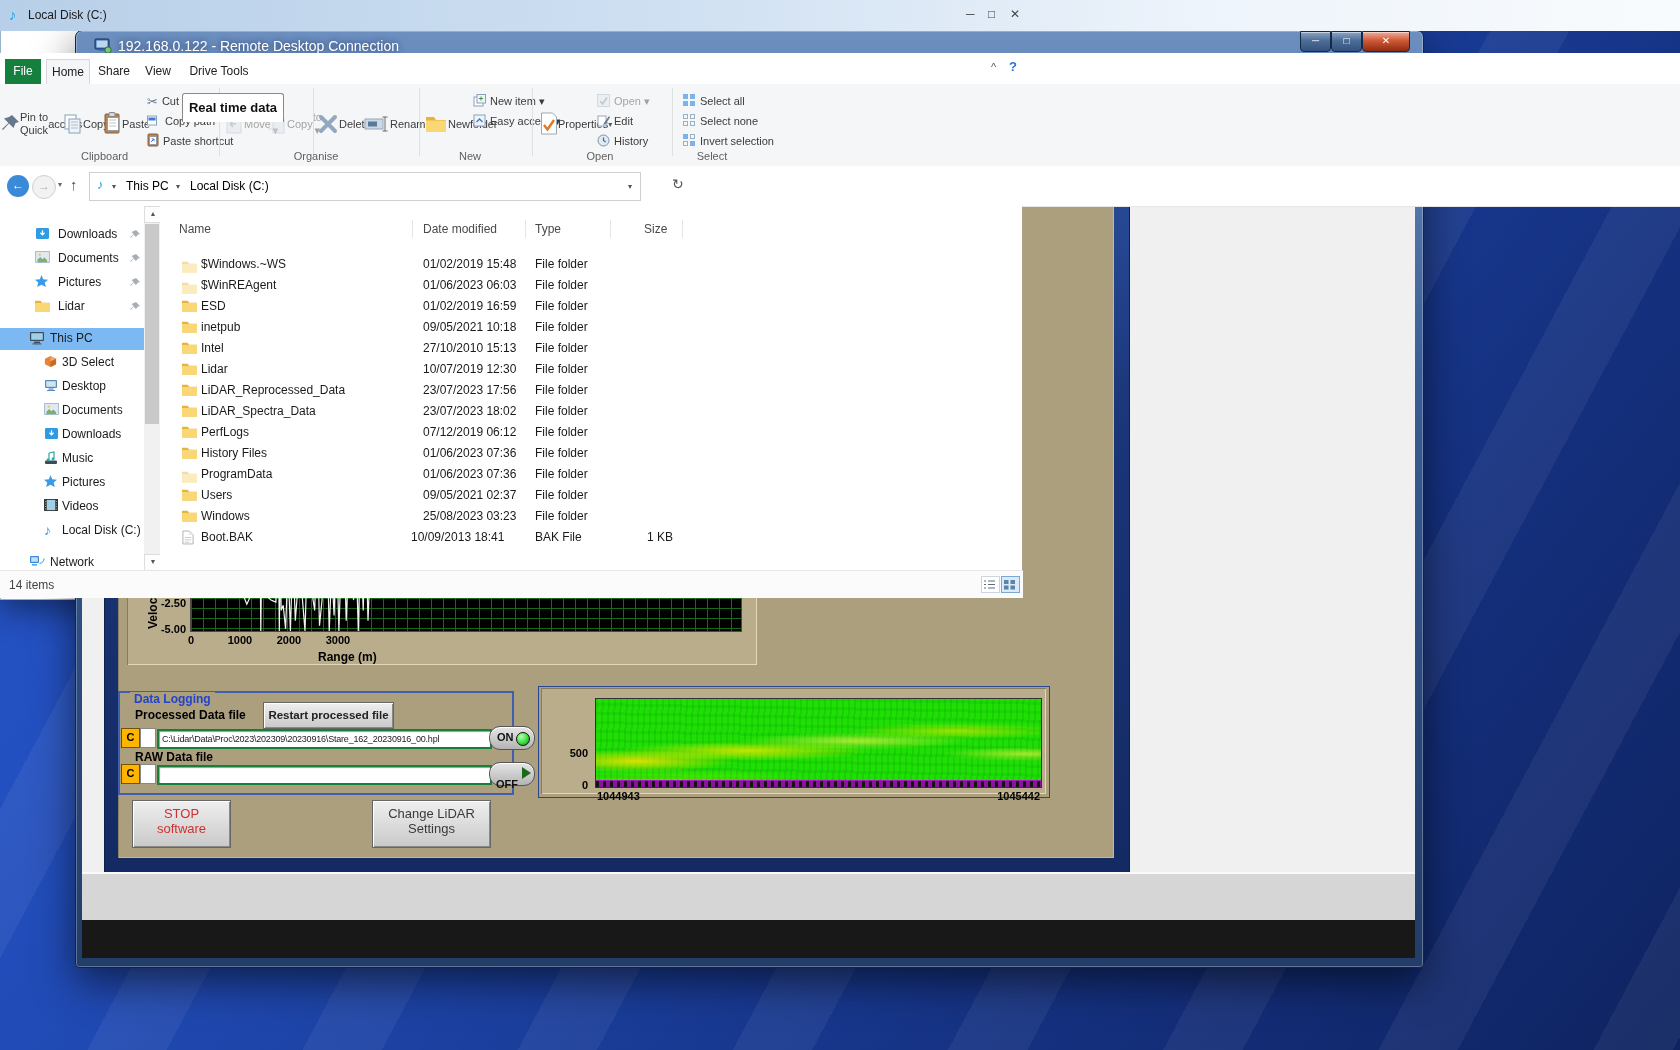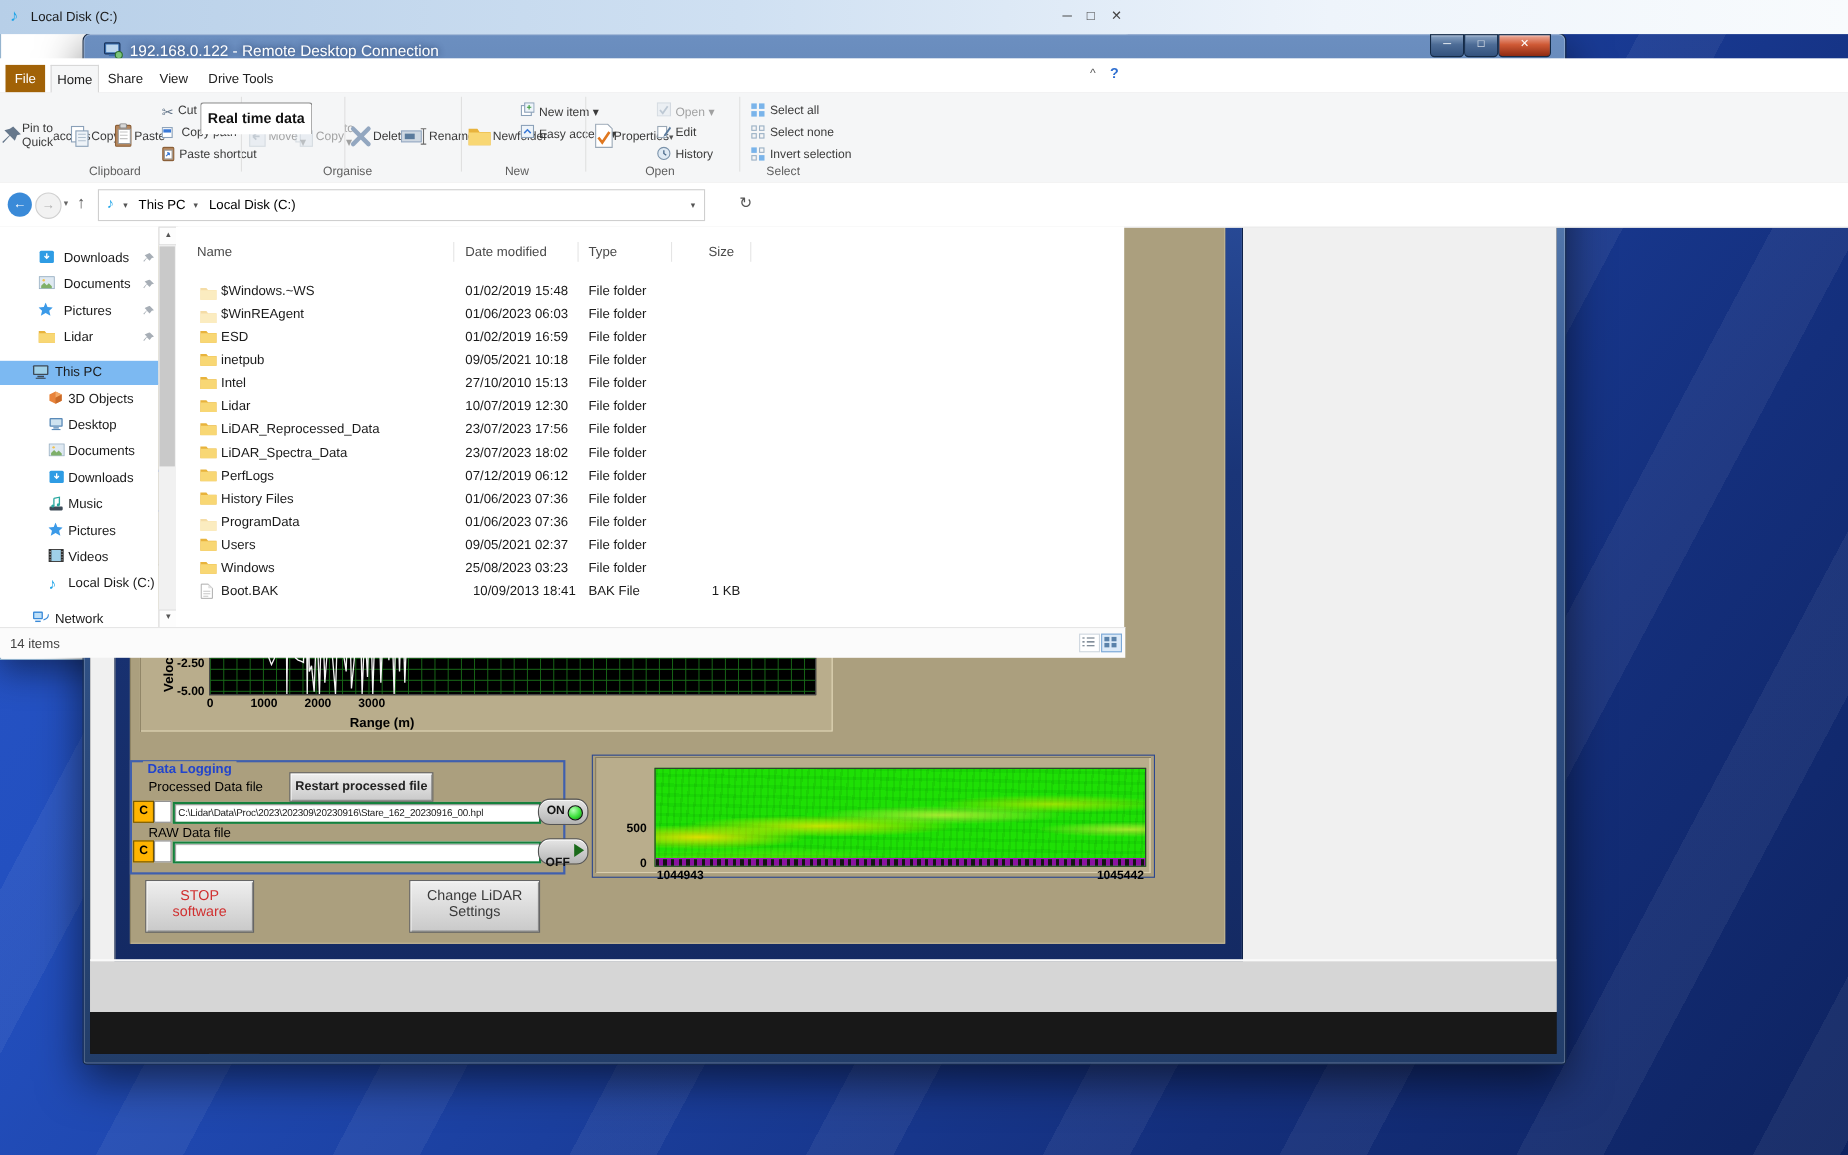--- a/index.html
+++ b/index.html
@@ -37,21 +37,21 @@
   #navy{left:104px;top:133px;width:1024px;height:739px;background:linear-gradient(#2b4f9e,#1a3578 40%,#142a63);border:1px solid #0e2148;}
   #tan{left:118px;top:147px;width:996px;height:711px;background:#ab9f7e;box-shadow:inset 1px 1px 0 #8d8263, inset -1px -1px 0 #c6ba98;}
   .chart-frame{background:#b9ad8c;box-shadow:inset 1px 1px 0 #877c60, inset -1px -1px 0 #e3d9ba;}
   .plot{background-color:#000;border:1px solid #4a4a4a;
         background-image:linear-gradient(rgba(25,110,25,.95) 1px, transparent 1px),
                          linear-gradient(90deg, rgba(25,110,25,.95) 1px, transparent 1px);
         background-size:12px 10px;}
   .tick{font-size:11px;font-weight:bold;color:#000;}
   .vlabel{writing-mode:vertical-rl;transform:rotate(180deg);font-weight:bold;font-size:12px;color:#000;}
   .lvbox{border:1px solid #3f5fae;}
-  .lvlabel{font-weight:normal;font-size:11.5px;color:#000;}
+  .lvlabel{font-weight:bold;font-size:11.5px;color:#000;}
   .lvbtn{background:linear-gradient(#efefef,#c9c9c9);border:1px solid #666;
         box-shadow:inset 1px 1px 0 #fff, inset -1px -1px 0 #8a8a8a;text-align:center;color:#222;}
   .numfield{background:#ffb400;border:1px solid #6e5300;box-shadow:inset 1px 1px 1px #8a6a00;
         font-weight:bold;font-size:11px;color:#000;text-align:center;}
   .spinner{width:12px;background:#d8d8d8;border:1px solid #777;font-size:5px;color:#333;text-align:center;line-height:8px;}
   .led{border-radius:50%;border:1px solid #233;background:radial-gradient(circle at 35% 30%, #8ee08e, #2f9e2f 50%, #145514);}
   .toggle{border-radius:11px;background:linear-gradient(#e6e6e6,#b4b4b4);border:1px solid #555;
         box-shadow:inset 0 1px 0 #fff;font-weight:bold;font-size:11px;color:#111;}
   .pathfield{background:#fff;border:2px solid #15803d;box-shadow:inset 1px 1px 1px #999;font-size:9px;color:#222;
         white-space:nowrap;overflow:hidden;letter-spacing:-0.2px;line-height:16px;padding-left:3px;}
@@ -70,21 +70,21 @@
       repeating-linear-gradient(1deg, rgba(0,170,0,.18) 0 3px, rgba(0,170,0,0) 3px 9px);}
   #heat-purple{background:repeating-linear-gradient(90deg,#131313 0 3px,#8a12a0 3px 7px);border-top:1px solid #a81cc0;}
   
   #explorer{left:393px;top:130px;width:1023px;height:598px;background:#fff;border:1px solid #8fb0cc;
         box-shadow:0 10px 30px rgba(0,0,0,.45);z-index:5;}
   .ex{position:absolute;font-size:12px;color:#1a1a1a;}
   #ex-titlebar{left:0;top:0;width:100%;height:31px;
         background:linear-gradient(90deg,#b7cfe8 0%,#cfe0f2 40%,#eef4fb 72%,#f8fbfd 100%);}
   #ex-ribbon-tabs{left:0;top:53px;width:100%;height:31px;background:#fff;border-bottom:1px solid #e3e3e3;}
   .rtab{position:absolute;top:59px;height:25px;font-size:12px;text-align:center;line-height:25px;color:#222;}
-  .rtab.file{background:#a16207;color:#fff;}
+  .rtab.file{background:#15803d;color:#fff;}
   .rtab.current{background:#f5f6f7;border:1px solid #d8d8d8;border-bottom:none;}
   #ex-ribbon{left:0;top:84px;width:100%;height:82px;background:#f5f6f7;border-bottom:1px solid #dcdcdc;}
   .rbig{position:absolute;top:88px;height:72px;display:flex;flex-direction:row;align-items:center;
         font-size:11px;color:#3b3b3b;text-align:center;line-height:13px;}
   .rbig .ric{height:30px;display:flex;align-items:center;}
   .rsm{position:absolute;height:18px;display:flex;align-items:center;gap:4px;font-size:11px;color:#3b3b3b;white-space:nowrap;}
   .rsep{position:absolute;top:88px;height:68px;width:1px;background:#e0e0e0;}
   .rgroup{position:absolute;top:150px;font-size:11px;color:#5f5f5f;text-align:center;}
   .grayed{opacity:.45;}
   
@@ -528,21 +528,21 @@
             <rect x="3.5" y="12.4" width="9" height="1" fill="#3d4a57"></rect>
           </svg></span>
         <span class="lab" style="left:50px">This PC</span>
       </div>
       <div class="sitem" style="top: 146px;">
         <span class="sic" style="left:44px"><svg width="13" height="13" viewBox="0 0 14 14">
             <path d="M7 1l6 3v6l-6 3-6-3V4z" fill="#e8833a"></path>
             <path d="M7 1v6l6-3z" fill="#f2a968"></path>
             <path d="M7 7v6l6-3V4z" fill="#c96a28"></path>
           </svg></span>
-        <span class="lab" style="left:62px">3D Objects</span>
+        <span class="lab" style="left:62px">3D Select</span>
       </div>
       <div class="sitem" style="top: 170px;">
         <span class="sic" style="left:44px"><svg width="14" height="13" viewBox="0 0 14 13">
             <rect x="1" y="1" width="12" height="8" rx="1" fill="#5a8ab8"></rect>
             <rect x="2.2" y="2.2" width="9.6" height="5.6" fill="#cfe3f0"></rect>
             <rect x="4.5" y="9.4" width="5" height="1.2" fill="#5a8ab8"></rect>
             <rect x="3" y="11" width="8" height="1" fill="#5a8ab8"></rect>
           </svg></span>
         <span class="lab" style="left:62px">Desktop</span>
       </div>
@@ -751,21 +751,21 @@
           <span style="left:375px">File folder</span>
           <span style="left:453px;width:60px;text-align:right"></span>
         </div>
         <div class="frow" style="top: 321px;">
           <span class="fi"><svg width="12" height="15" viewBox="0 0 13 16">
               <path fill="#fff" stroke="#9a9a9a" stroke-width=".8" d="M1 1h7l4 4v10H1z"></path>
               <path fill="#e0e0e0" d="M8 1l4 4H8z"></path>
               <path d="M3 8h7M3 10.5h7M3 13h5" stroke="#c8c8c8"></path>
             </svg></span>
           <span style="left:41px">Boot.BAK</span>
-          <span style="left:270px">10/09/2013 18:41</span>
+          <span style="left:251px">10/09/2013 18:41</span>
           <span style="left:375px">BAK File</span>
           <span style="left:453px;width:60px;text-align:right">1 KB</span>
         </div>
       </div>
   </div>
 
   <div id="ex-status" class="ex">
     <span style="position:absolute;left:9px;top:7px;font-size:12px;color:#444">14 items</span>
   </div>
   <div class="viewico" style="left:981px;background:#fff">

